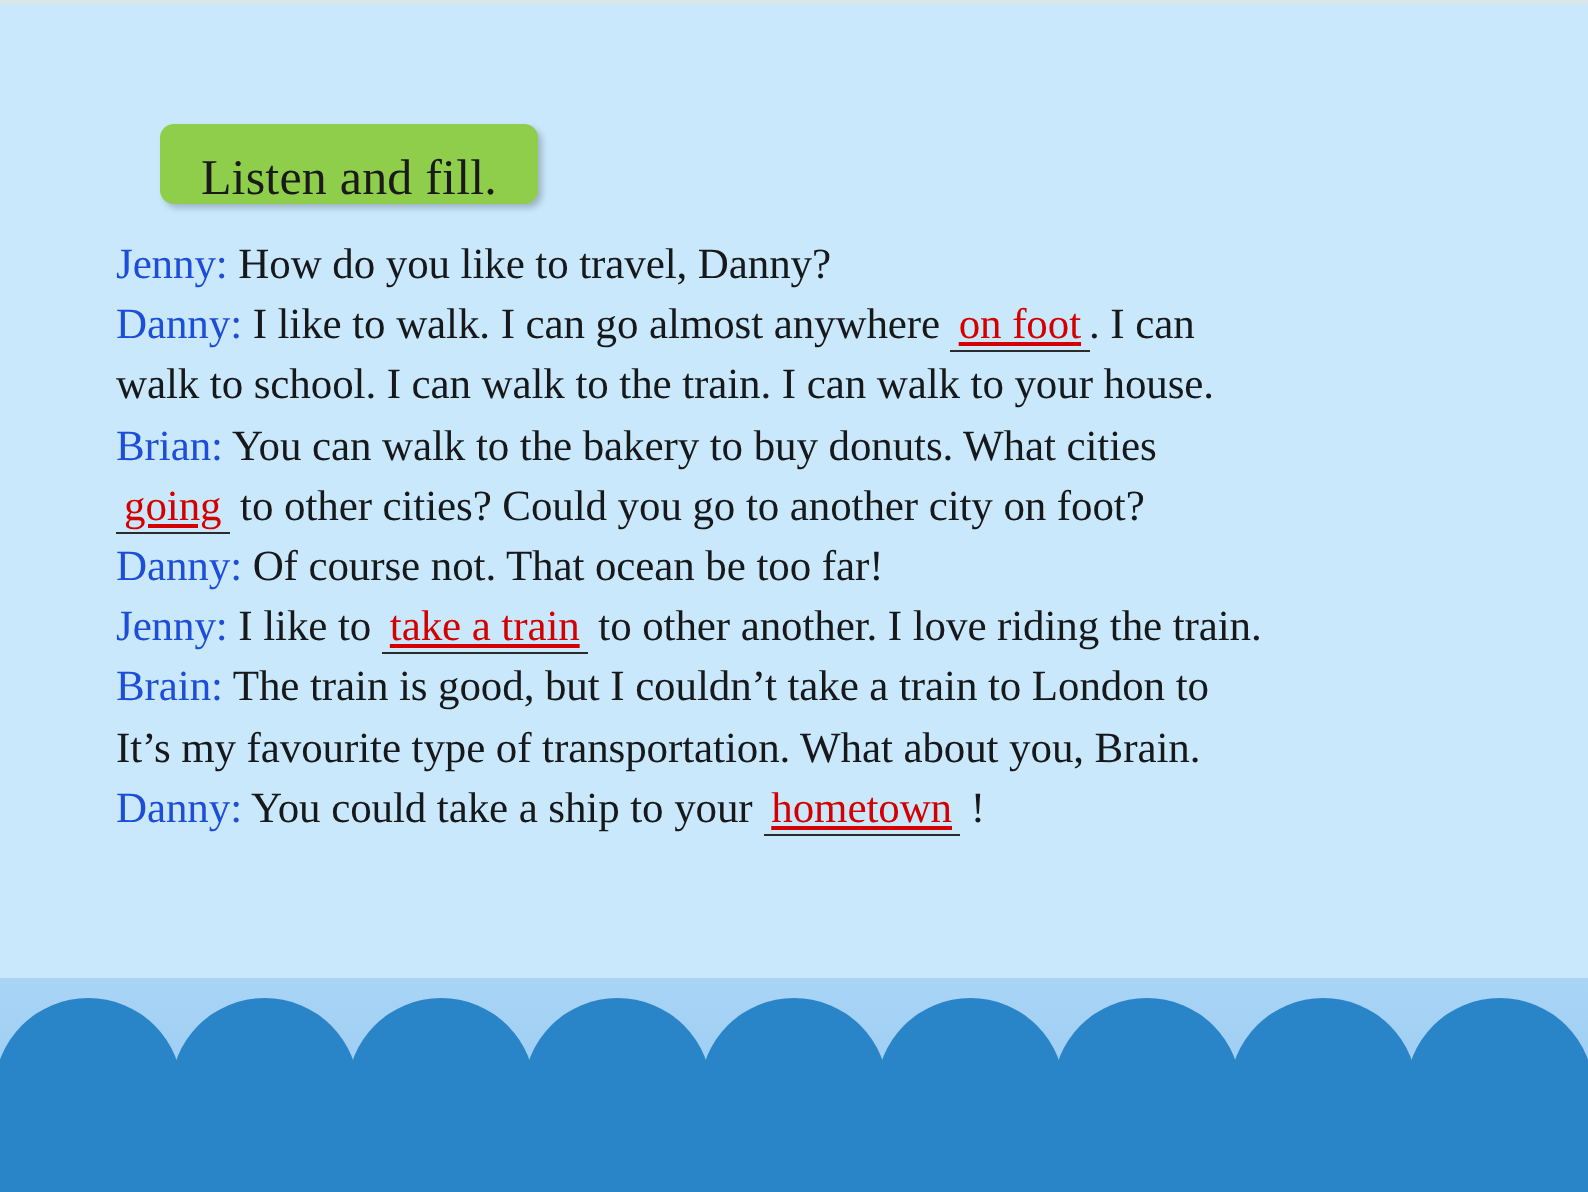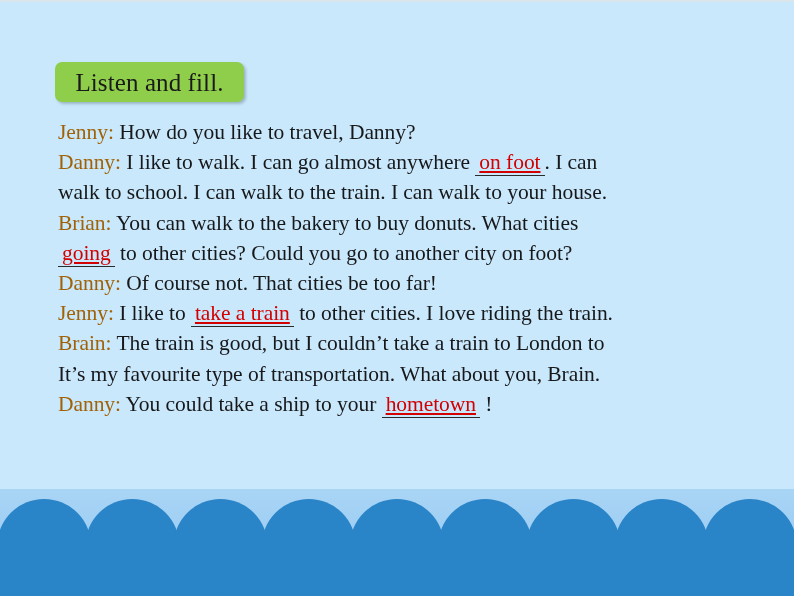--- a/index.html
+++ b/index.html
@@ -50,29 +50,29 @@
     left: 0;
     bottom: 0;
     width: 794px;
     height: 110px;
     pointer-events: none;
   }
 
   
   .title-chip {
     position: absolute;
-    left: 55px;
+    left: 80px;
     top: 60px;
     width: 189px;
     height: 40px;
     background: #8fce4b;
     border-radius: 7px;
     box-shadow: 2px 2px 3px rgba(0,0,0,0.22);
     display: flex;
-    align-items: center;
+    align-items: flex-end;
     justify-content: center;
   }
   .title-chip .title-text {
     font-size: 25px;
     color: #1a1a1a;
     line-height: 1;
     white-space: nowrap;
     letter-spacing: 0.1px;
   }
 
@@ -86,21 +86,21 @@
     line-height: 30.2px;
     color: #17181a;
     letter-spacing: -0.05px;
   }
   .dialogue p {
     margin: 0;
     padding: 0;
     white-space: nowrap;
   }
   .speaker {
-    color: #a16207;
+    color: #1d4ed8;
   }
   .blank {
     color: #d40000;
     border-bottom: 1.6px solid #2b2b2b;
     padding: 0 4px 0 4px;
     display: inline-block;
     line-height: 25px;
     text-decoration: underline;
   }
 </style>
@@ -141,20 +141,20 @@
   <div class="title-chip">
     <span class="title-text">Listen and fill.</span>
   </div>
 
   <div class="dialogue" id="dialogue">
       <p id="line-1"><span class="speaker">Jenny:</span><span> How do you like to travel, Danny?</span></p>
       <p id="line-2"><span class="speaker">Danny:</span><span> I like to walk. I can go almost anywhere </span><span class="blank">on foot</span><span>. I can</span></p>
       <p id="line-3"><span>walk to school. I can walk to the train. I can walk to your house.</span></p>
       <p id="line-4"><span class="speaker">Brian:</span><span> You can walk to the bakery to buy donuts. What cities</span></p>
       <p id="line-5"><span class="blank">going</span><span> to other cities? Could you go to another city on foot?</span></p>
-      <p id="line-6"><span class="speaker">Danny:</span><span> Of course not. That cities be too far!</span></p>
-      <p id="line-7"><span class="speaker">Jenny:</span><span> I like to </span><span class="blank">take a train</span><span> to other cities. I love riding the train.</span></p>
+      <p id="line-6"><span class="speaker">Danny:</span><span> Of course not. That ocean be too far!</span></p>
+      <p id="line-7"><span class="speaker">Jenny:</span><span> I like to </span><span class="blank">take a train</span><span> to other another. I love riding the train.</span></p>
       <p id="line-9"><span class="speaker">Brain:</span><span> The train is good, but I couldn’t take a train to London to</span></p>
       <p id="line-8"><span>It’s my favourite type  of transportation. What about you, Brain.</span></p>
       <p id="line-11"><span class="speaker">Danny:</span><span> You could take a ship to your </span><span class="blank">hometown</span><span> !</span></p>
     </div>
 
 </div>
 
 </body></html>

